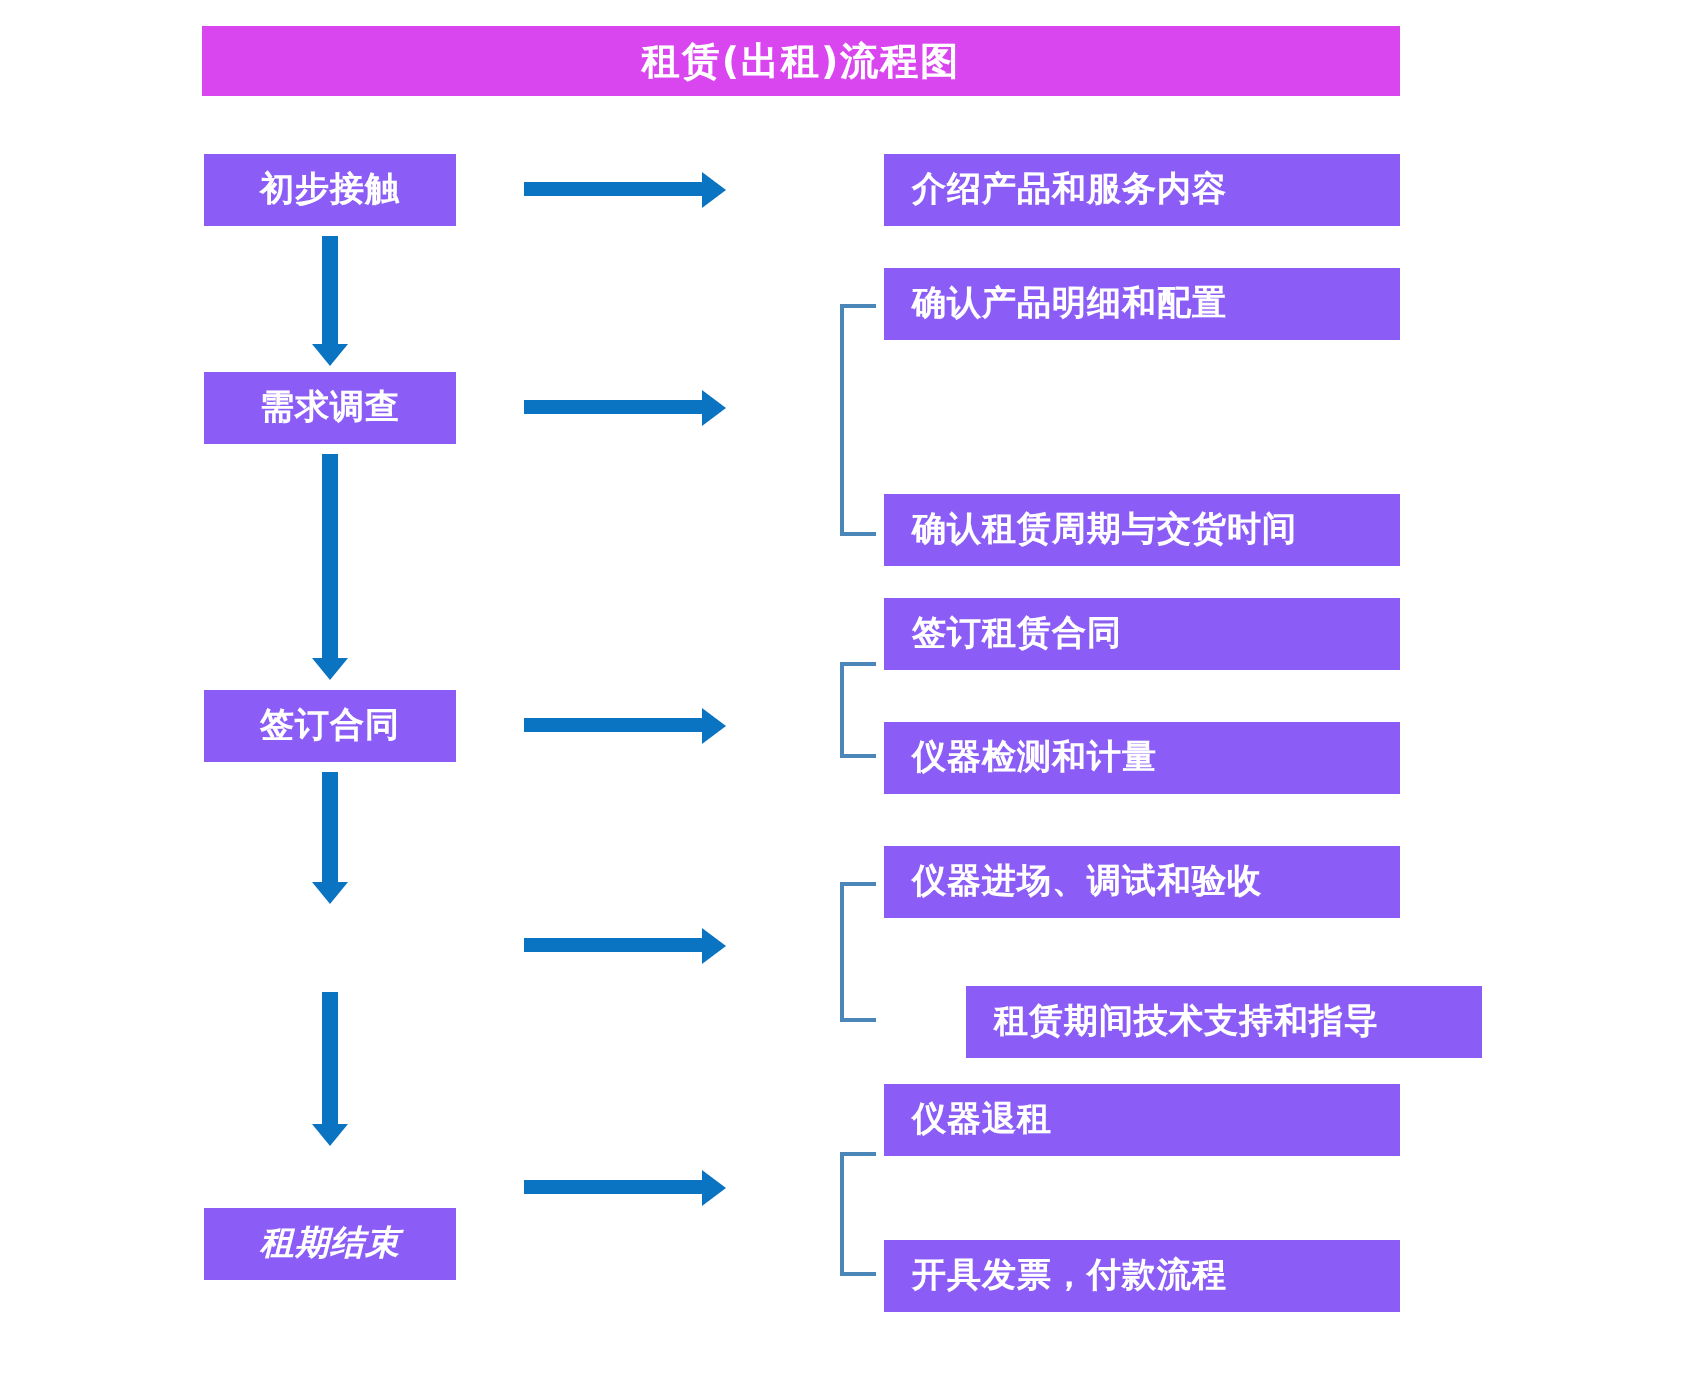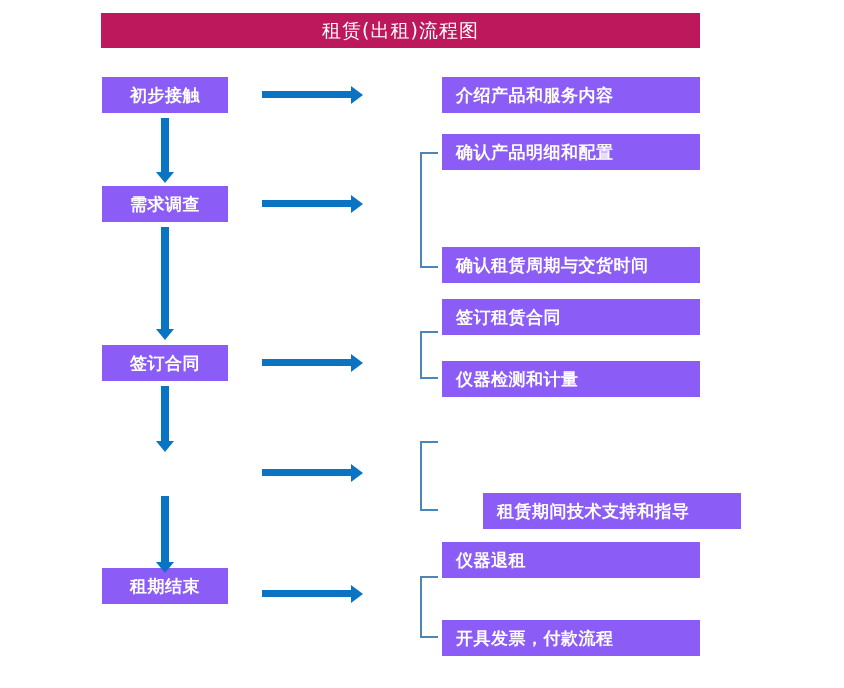--- a/index.html
+++ b/index.html
@@ -31,23 +31,23 @@
     letter-spacing: 0.5px;
     box-sizing: border-box;
     white-space: nowrap;
   }
   .title-bar {
     position: absolute;
     left: 101px;
     top: 13px;
     width: 599px;
     height: 35px;
-    background: #be185d;
+    background: #d946ef;
     color: #ffffff;
-    font-weight: normal;
+    font-weight: bold;
     font-size: 19px;
     display: flex;
     align-items: center;
     justify-content: center;
     letter-spacing: 1px;
   }
   .box-left {
     left: 102px;
     width: 126px;
     height: 36px;
@@ -108,21 +108,21 @@
 </head>
 <body>
 
 <div id="canvas">
 
   <div class="title-bar">租赁(出租)流程图</div>
 
   <div class="box box-left" style="top:77px;">初步接触</div>
   <div class="box box-left" style="top:186px;">需求调查</div>
   <div class="box box-left" style="top:345px;">签订合同</div>
-  <div class="box box-left" style="top:568px;">租期结束</div>
+  <div class="box box-left" style="top:604px;font-style:italic;">租期结束</div>
 
   <div class="varrow" style="top:118px; height:56px;"></div>
   <div class="varrow-head" style="top:172px;"></div>
 
   <div class="varrow" style="top:227px; height:104px;"></div>
   <div class="varrow-head" style="top:329px;"></div>
 
   <div class="varrow" style="top:386px; height:57px;"></div>
   <div class="varrow-head" style="top:441px;"></div>
 
@@ -152,18 +152,19 @@
 
   <div class="bracket" style="top:576px; height:62px;"></div>
 
   <div class="box box-right" style="top:77px;">介绍产品和服务内容</div>
   <div class="box box-right" style="top:134px;">确认产品明细和配置</div>
   <div class="box box-right" style="top:247px;">确认租赁周期与交货时间</div>
 
   <div class="box box-right" style="top:299px;">签订租赁合同</div>
   <div class="box box-right" style="top:361px;">仪器检测和计量</div>
 
+  <div class="box box-right" style="top:423px;">仪器进场、调试和验收</div>
   <div class="box box-right" style="top:493px;margin-left:41px;">租赁期间技术支持和指导</div>
 
   <div class="box box-right" style="top:542px;">仪器退租</div>
   <div class="box box-right" style="top:620px;">开具发票，付款流程</div>
 
 </div>
 
 </body></html>

